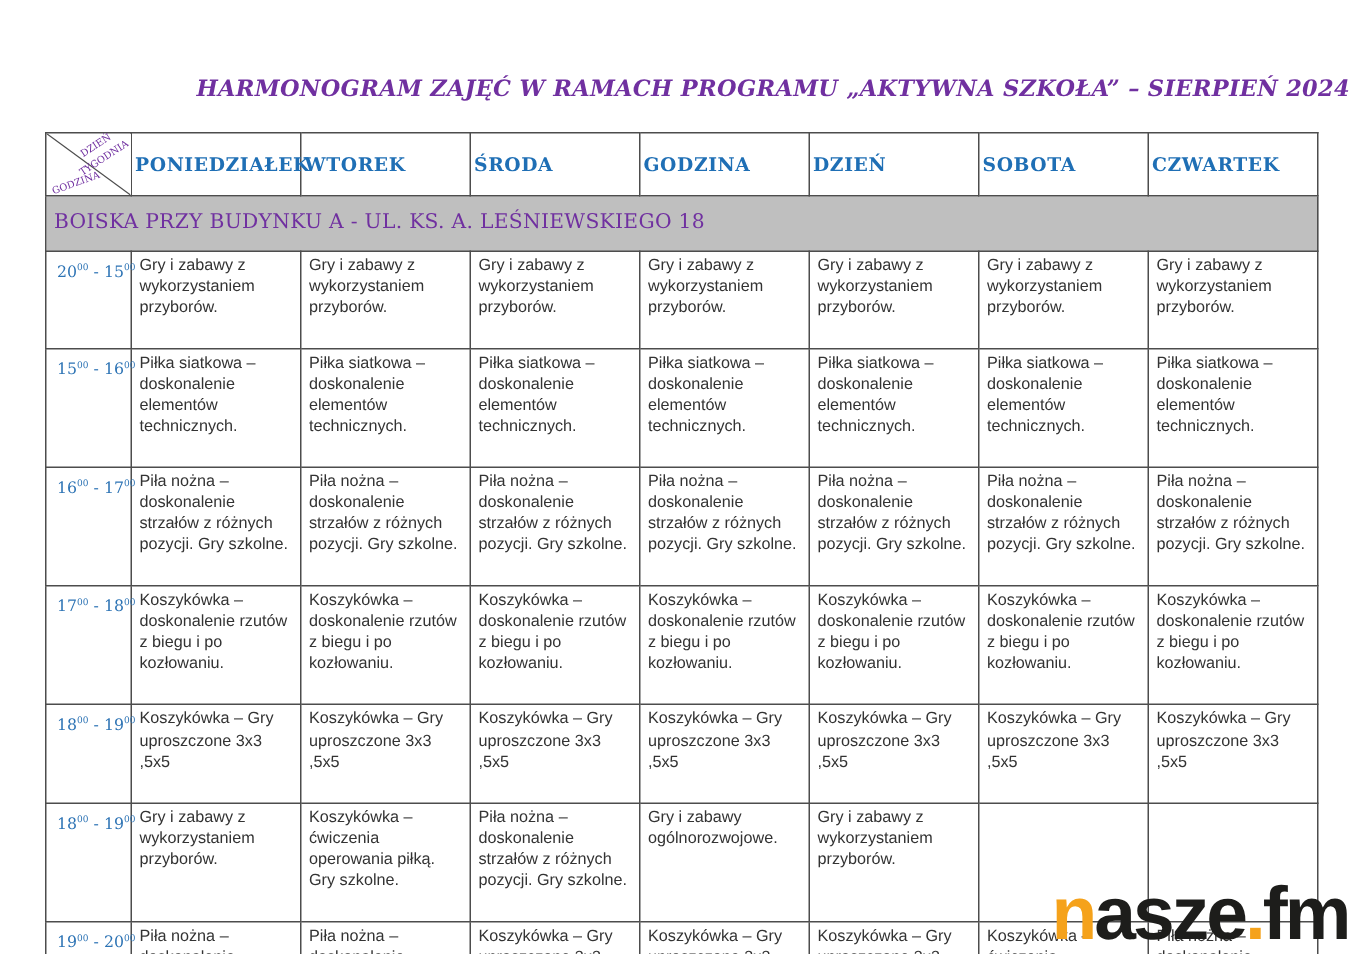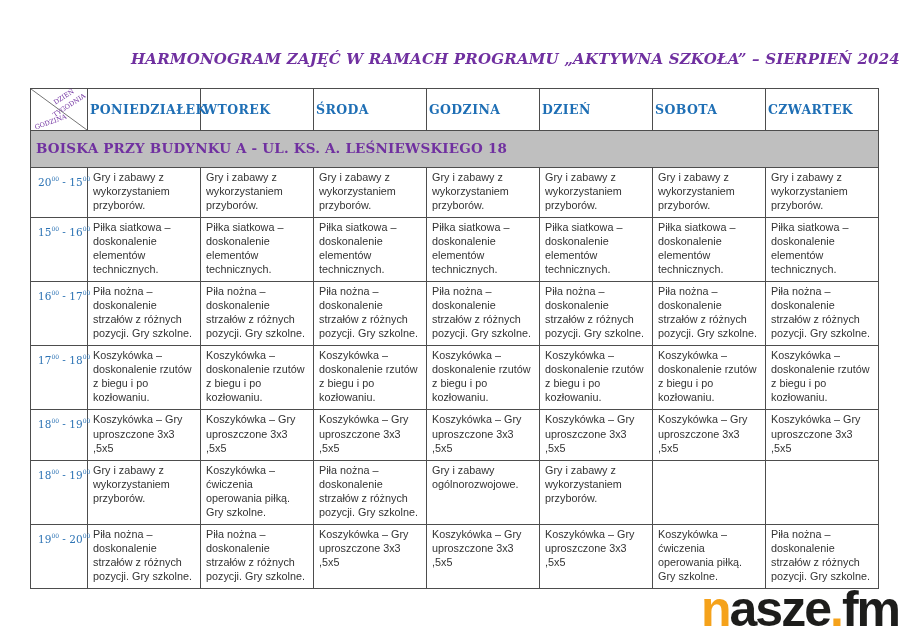--- a/index.html
+++ b/index.html
@@ -35,31 +35,31 @@
     font-family:"DejaVu Serif", serif; font-size:6.5px; line-height:1.5;
     color:#7030A0; transform:rotate(-33deg); text-align:center; font-weight:normal;
   }
   .corner-bottom {
     position:absolute; bottom:4px; left:3px;
     font-family:"DejaVu Serif", serif; font-size:6.5px;
     color:#7030A0; transform:rotate(-20deg); font-weight:normal;
   }
   tr.section-row td {
     background:#BFBFBF; color:#7030A0;
-    font-family:"DejaVu Serif", serif; font-weight:bold; font-size:13.5px;
+    font-family:"DejaVu Serif", serif; font-weight:normal; font-size:13.5px;
     height:37px; vertical-align:middle; padding:0 4px 2px 5px; letter-spacing:0.2px;
   }
   td.time-cell {
     vertical-align:top; padding:7px 2px 0 7px;
     font-family:"DejaVu Serif", serif; font-size:10.5px;
     color:#2E74B5; white-space:nowrap; background:#ffffff;
   }
   td.time-cell sup { font-size:6px; }
   td.activity-cell {
-    vertical-align:top; padding:2px 4px 5px 5px;
+    vertical-align:top; padding:2px 4px 20px 5px;
     font-size:10.8px; line-height:1.3; color:#333333; background:#ffffff;
     font-family:"Liberation Sans", sans-serif;
   }
   .watermark {
     position:absolute; right:1px; bottom:2px; z-index:10;
     font-family:Liberation Sans, sans-serif; font-weight:bold;
     font-size:50px; line-height:1; letter-spacing:-2px; white-space:nowrap;
   }
   .wm-orange { color:#F5A21B; }
   .wm-dark   { color:#1D1D1B; }

